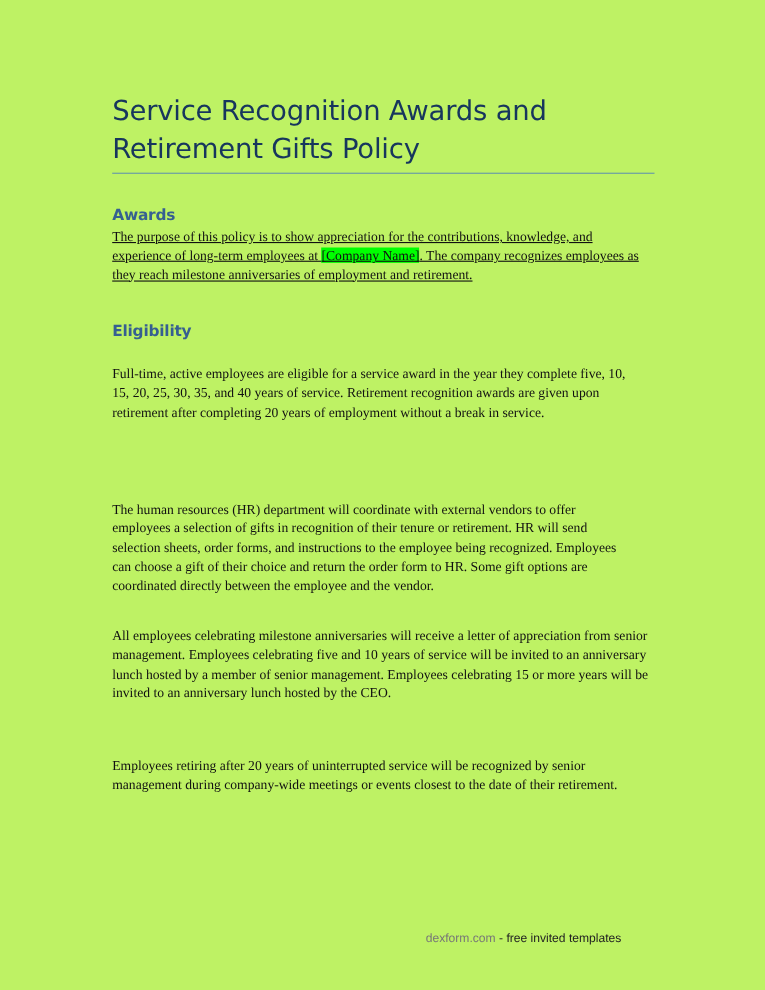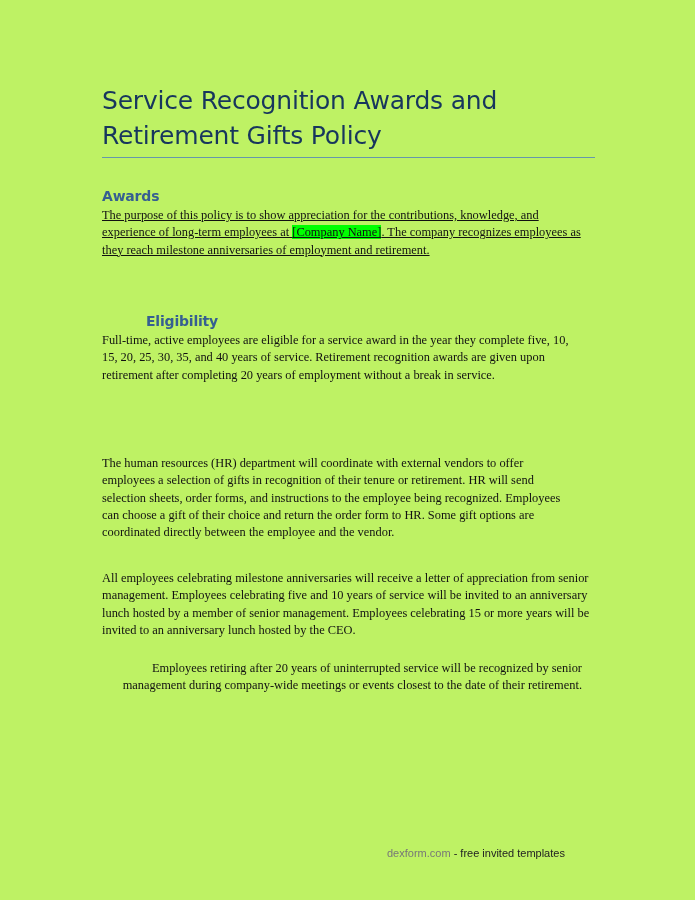--- a/index.html
+++ b/index.html
@@ -84,22 +84,22 @@
 <body>
 
 <div class="page">
 
   <h1 class="title">Service Recognition Awards and Retirement Gifts Policy</h1>
   <div class="title-rule"></div>
 
   <h2 class="heading" style="top:187px;">Awards</h2>
   <p class="para" style="top:207px; width:480px;text-decoration:underline;"><span>The purpose of this policy is to show appreciation for the contributions, knowledge, and experience of long-term employees at </span><span class="highlight">[Company Name]</span><span>. The company recognizes employees as they reach milestone anniversaries of employment and retirement.</span></p>
 
-  <h2 class="heading" style="top:312px;margin-left:44px;">Eligibility</h2>
+  <h2 class="heading" style="top:292px;">Eligibility</h2>
   <p class="para" style="top:332px; width:485px;">Full-time, active employees are eligible for a service award in the year they complete five, 10, 15, 20, 25, 30, 35, and 40 years of service. Retirement recognition awards are given upon retirement after completing 20 years of employment without a break in service.</p>
 
   <p class="para" style="top:455px; width:470px;">The human resources (HR) department will coordinate with external vendors to offer employees a selection of gifts in recognition of their tenure or retirement. HR will send selection sheets, order forms, and instructions to the employee being recognized. Employees can choose a gift of their choice and return the order form to HR. Some gift options are coordinated directly between the employee and the vendor.</p>
   <p class="para" style="top:570px; width:495px;">All employees celebrating milestone anniversaries will receive a letter of appreciation from senior management. Employees celebrating five and 10 years of service will be invited to an anniversary lunch hosted by a member of senior management. Employees celebrating 15 or more years will be invited to an anniversary lunch hosted by the CEO.</p>
-  <p class="para" style="top:660px; width:480px;text-align:right;">Employees retiring after 20 years of uninterrupted service will be recognized by senior management during company-wide meetings or events closest to the date of their retirement.</p>
+  <p class="para" style="top:688px; width:480px;">Employees retiring after 20 years of uninterrupted service will be recognized by senior management during company-wide meetings or events closest to the date of their retirement.</p>
 
   <div class="footer"><span class="brand">dexform.com</span><span> - free invited templates</span></div>
 
 </div>
 
 </body></html>

